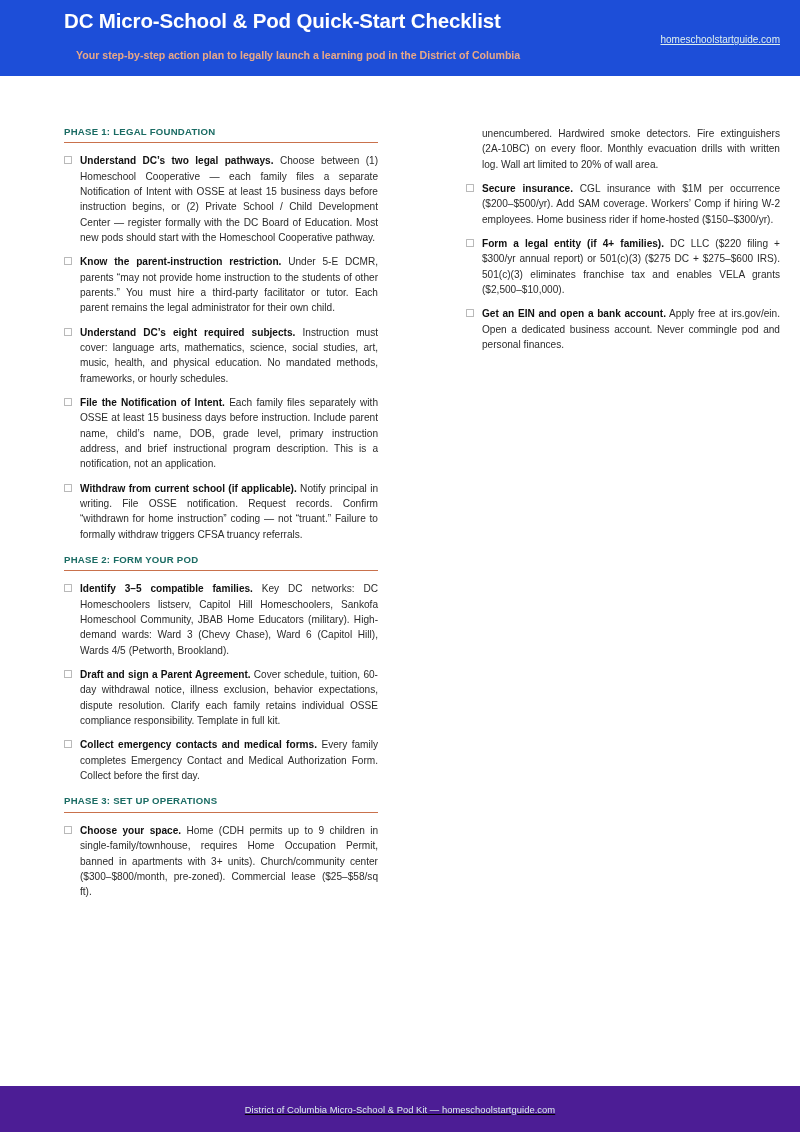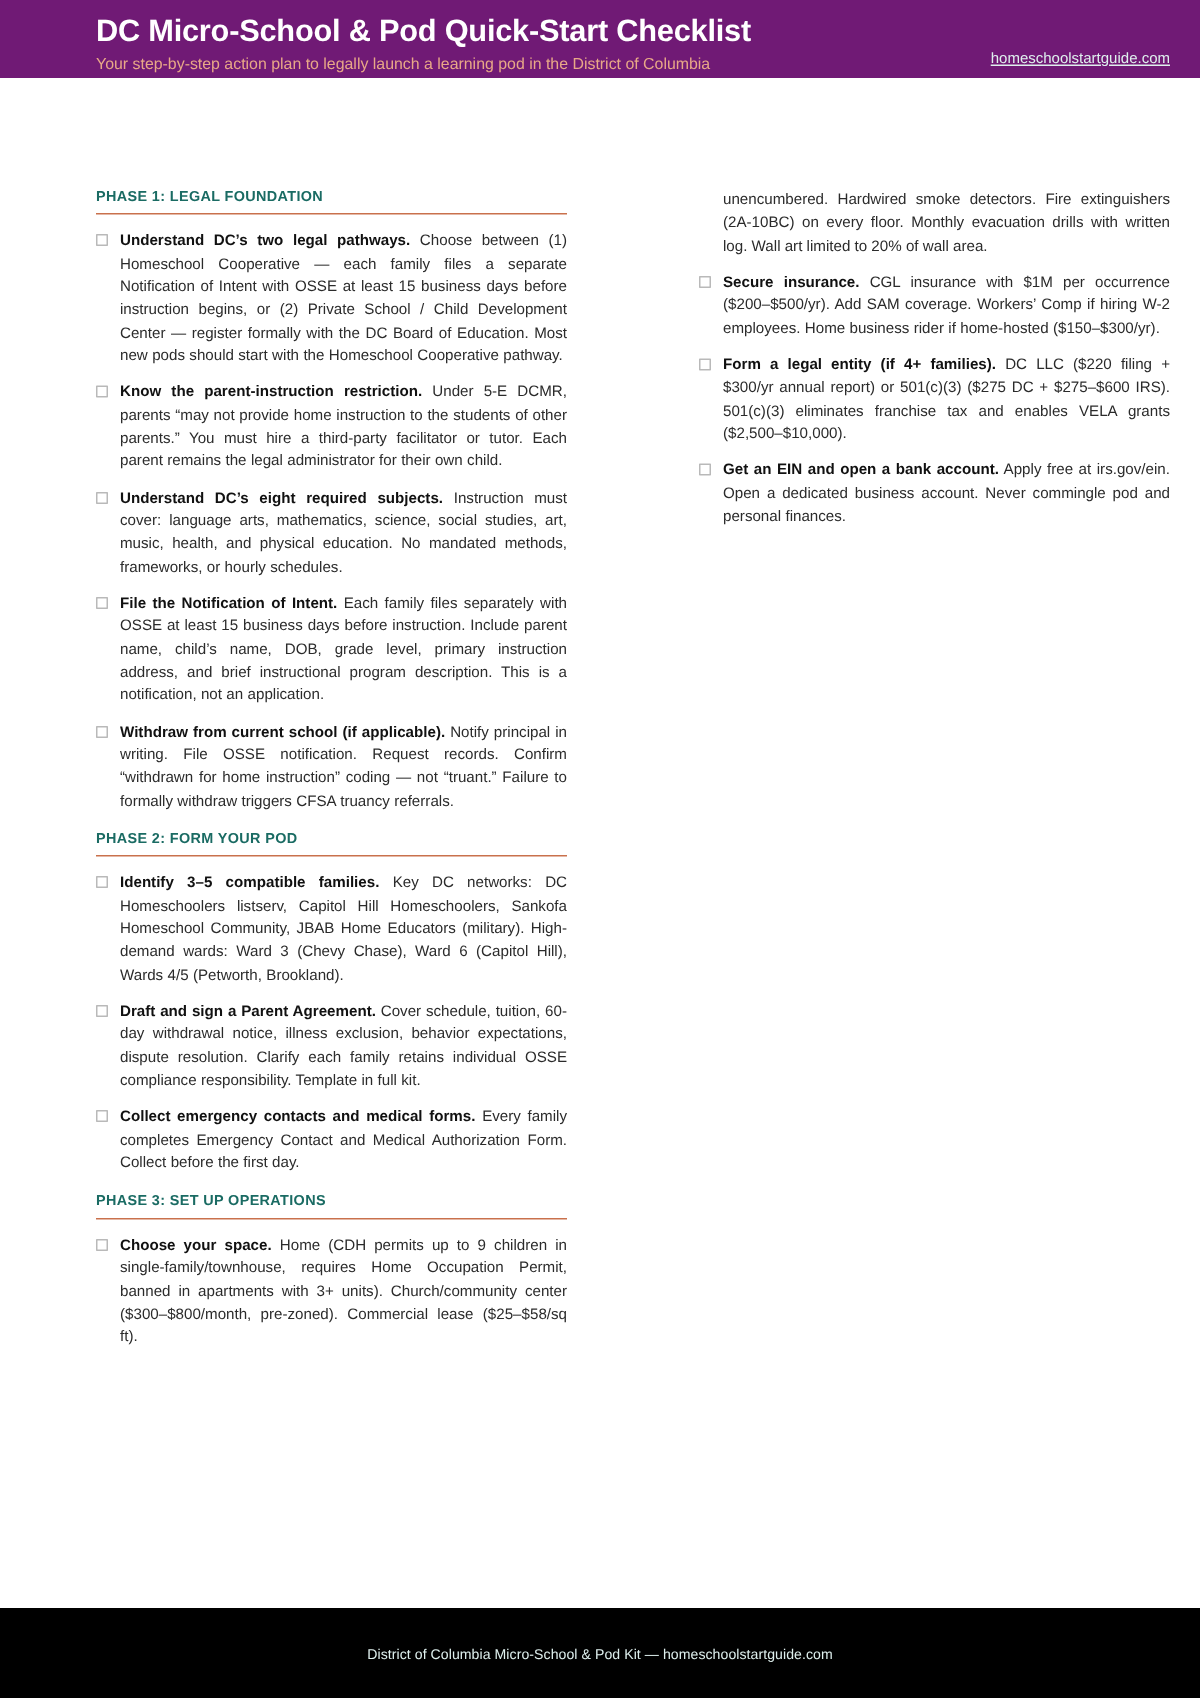--- a/index.html
+++ b/index.html
@@ -8,43 +8,44 @@
     width: 800px;
     height: 1132px;
     background: #ffffff;
     font-family: "Liberation Sans", sans-serif;
     overflow: hidden;
     position: relative;
   }
 
   
   .header-bar {
-    height: 52px;
-    background: #701a75;
+    height: 76px;
+    background: #1d4ed8;
     position: relative;
     padding: 8px 24px 0 64px;
     overflow: hidden;
   }
   .header-title {
     color: #ffffff;
     font-size: 20.5px;
     font-weight: bold;
     letter-spacing: -0.15px;
     line-height: 1.05;
     margin: 0;
     padding-top: 2px;
     white-space: nowrap;
   }
   .header-subtitle {
     color: #e8a887;
     font-size: 10.6px;
     line-height: 1.2;
-    margin: 0;
+    margin: 12px;
     padding-top: 5px;
     white-space: nowrap;
+    font-weight: bold;
   }
   .header-site {
     position: absolute;
     right: 20px;
     top: 34px;
     color: #dff0ee;
     font-size: 10px;
     white-space: nowrap;
     text-decoration: underline;
   }
@@ -133,25 +134,26 @@
 
   
   .clipped { overflow: hidden; max-height: 16px; }
 
   
   .footer-bar {
     position: absolute;
     left: 0;
     right: 0;
     bottom: 0;
-    height: 60px;
-    background: #000000;
+    height: 46px;
+    background: #4c1d95;
     display: flex;
     align-items: center;
     justify-content: center;
+    text-decoration: underline;
   }
   .footer-text {
     color: #dff0ee;
     font-size: 9.4px;
     letter-spacing: 0.05px;
   }
 </style>
 </head>
 <body>
 

